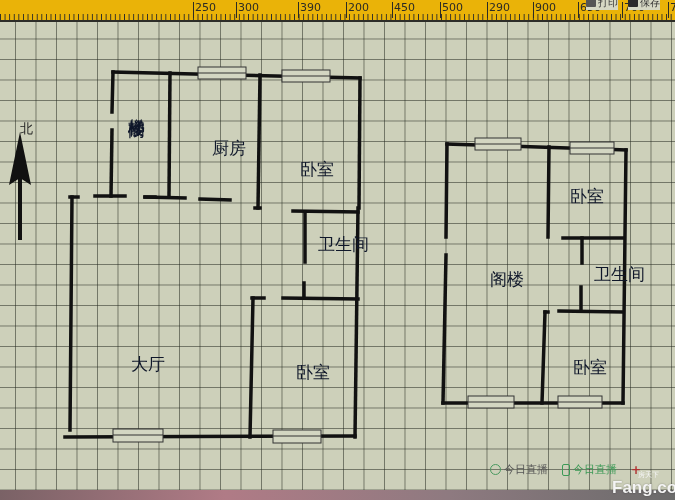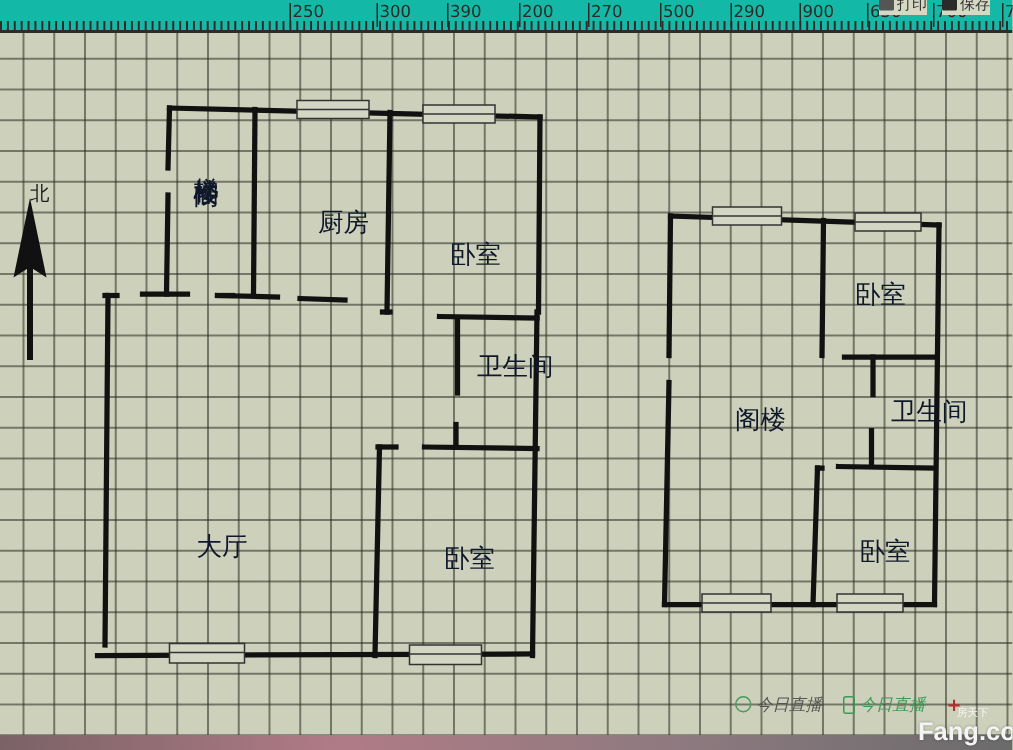--- a/index.html
+++ b/index.html
@@ -14,21 +14,21 @@
     background-image:
       linear-gradient(to right, rgba(40,45,35,0.55) 1px, transparent 1px),
       linear-gradient(to bottom, rgba(40,45,35,0.55) 1px, transparent 1px);
     background-size:20.5px 20.5px;
     background-position:15px 18px;
   }
   .bezel { position:absolute; left:0; top:490px; width:675px; height:10px;
     background:linear-gradient(to right,#7a6266,#b07b86,#8e7a80,#6b6b6b); }
   .ruler {
     position:absolute; left:0; top:0; width:675px; height:20px;
-    background:#14b8a6; border-bottom:2px solid #2d2d28;
+    background:#eab308; border-bottom:2px solid #2d2d28;
   }
   .ruler-ticks {
     position:absolute; left:0; bottom:0; width:100%; height:6px;
     background-image:linear-gradient(to right,#2d2d28 1px,transparent 1px);
     background-size:4.6px 6px;
   }
   .ruler-label {
     position:absolute; top:2px; font-size:11px; color:#2b2b25;
     border-left:1px solid #2b2b25; padding-left:1px; height:16px; line-height:12px;
   }
@@ -38,43 +38,42 @@
     background:#d6d8c4;
   }
   .toolbar-btn .ico { display:inline-block; width:10px; height:8px; background:#2a2a2a; border-radius:1px; }
   .plan { position:absolute; left:0; top:0; width:675px; height:490px; }
   .room-label { position:absolute; font-size:17px; color:#0f172a; white-space:nowrap; }
   .room-label.vertical { writing-mode:vertical-rl; letter-spacing:-1px; line-height:14px; }
   .north { position:absolute; left:20px; top:120px; font-size:13px; color:#222; }
   .statusbar {
     position:absolute; left:490px; top:462px; display:flex; gap:14px; align-items:center;
     font-size:11px;
-    font-style:italic;
   }
   .status-item { display:flex; align-items:center; gap:3px; color:#555; }
   .status-item.green { color:#3c9a56; }
   .circle-ico { width:11px; height:11px; border-radius:50%; border:1.5px solid #4a9a60; display:inline-block; box-sizing:border-box; }
   .phone-ico { width:8px; height:12px; border:1.5px solid #3c9a56; border-radius:2px; display:inline-block; box-sizing:border-box; }
   .plus-ico { color:#b03030; font-size:12px; font-weight:bold; }
   .watermark { position:absolute; left:612px; top:478px; font-size:17px; font-weight:bold; color:#f4f4f4;
     text-shadow:0 0 2px rgba(0,0,0,0.35); font-family:"Liberation Sans", sans-serif; }
   .watermark-sub { position:absolute; left:638px; top:470px; font-size:7px; color:#f4f4f4;font-family:Liberation Mono, monospace; }
 </style>
 </head>
 <body>
 
 <div class="screen"></div>
 
 <div class="ruler">
   <div class="ruler-ticks"></div>
   <span class="ruler-label" style="left:193px">250</span>
-  <span class="ruler-label" style="left:251px">300</span>
+  <span class="ruler-label" style="left:236px">300</span>
   <span class="ruler-label" style="left:298px">390</span>
   <span class="ruler-label" style="left:346px">200</span>
-  <span class="ruler-label" style="left:392px">270</span>
+  <span class="ruler-label" style="left:392px">450</span>
   <span class="ruler-label" style="left:440px">500</span>
   <span class="ruler-label" style="left:487px">290</span>
   <span class="ruler-label" style="left:533px">900</span>
   <span class="ruler-label" style="left:578px">650</span>
   <span class="ruler-label" style="left:622px">700</span>
   <span class="ruler-label" style="left:668px">7</span>
 </div>
 
 <div class="toolbar-btn" style="left:586px;">
   <span class="ico" style="background:#555;"></span>

